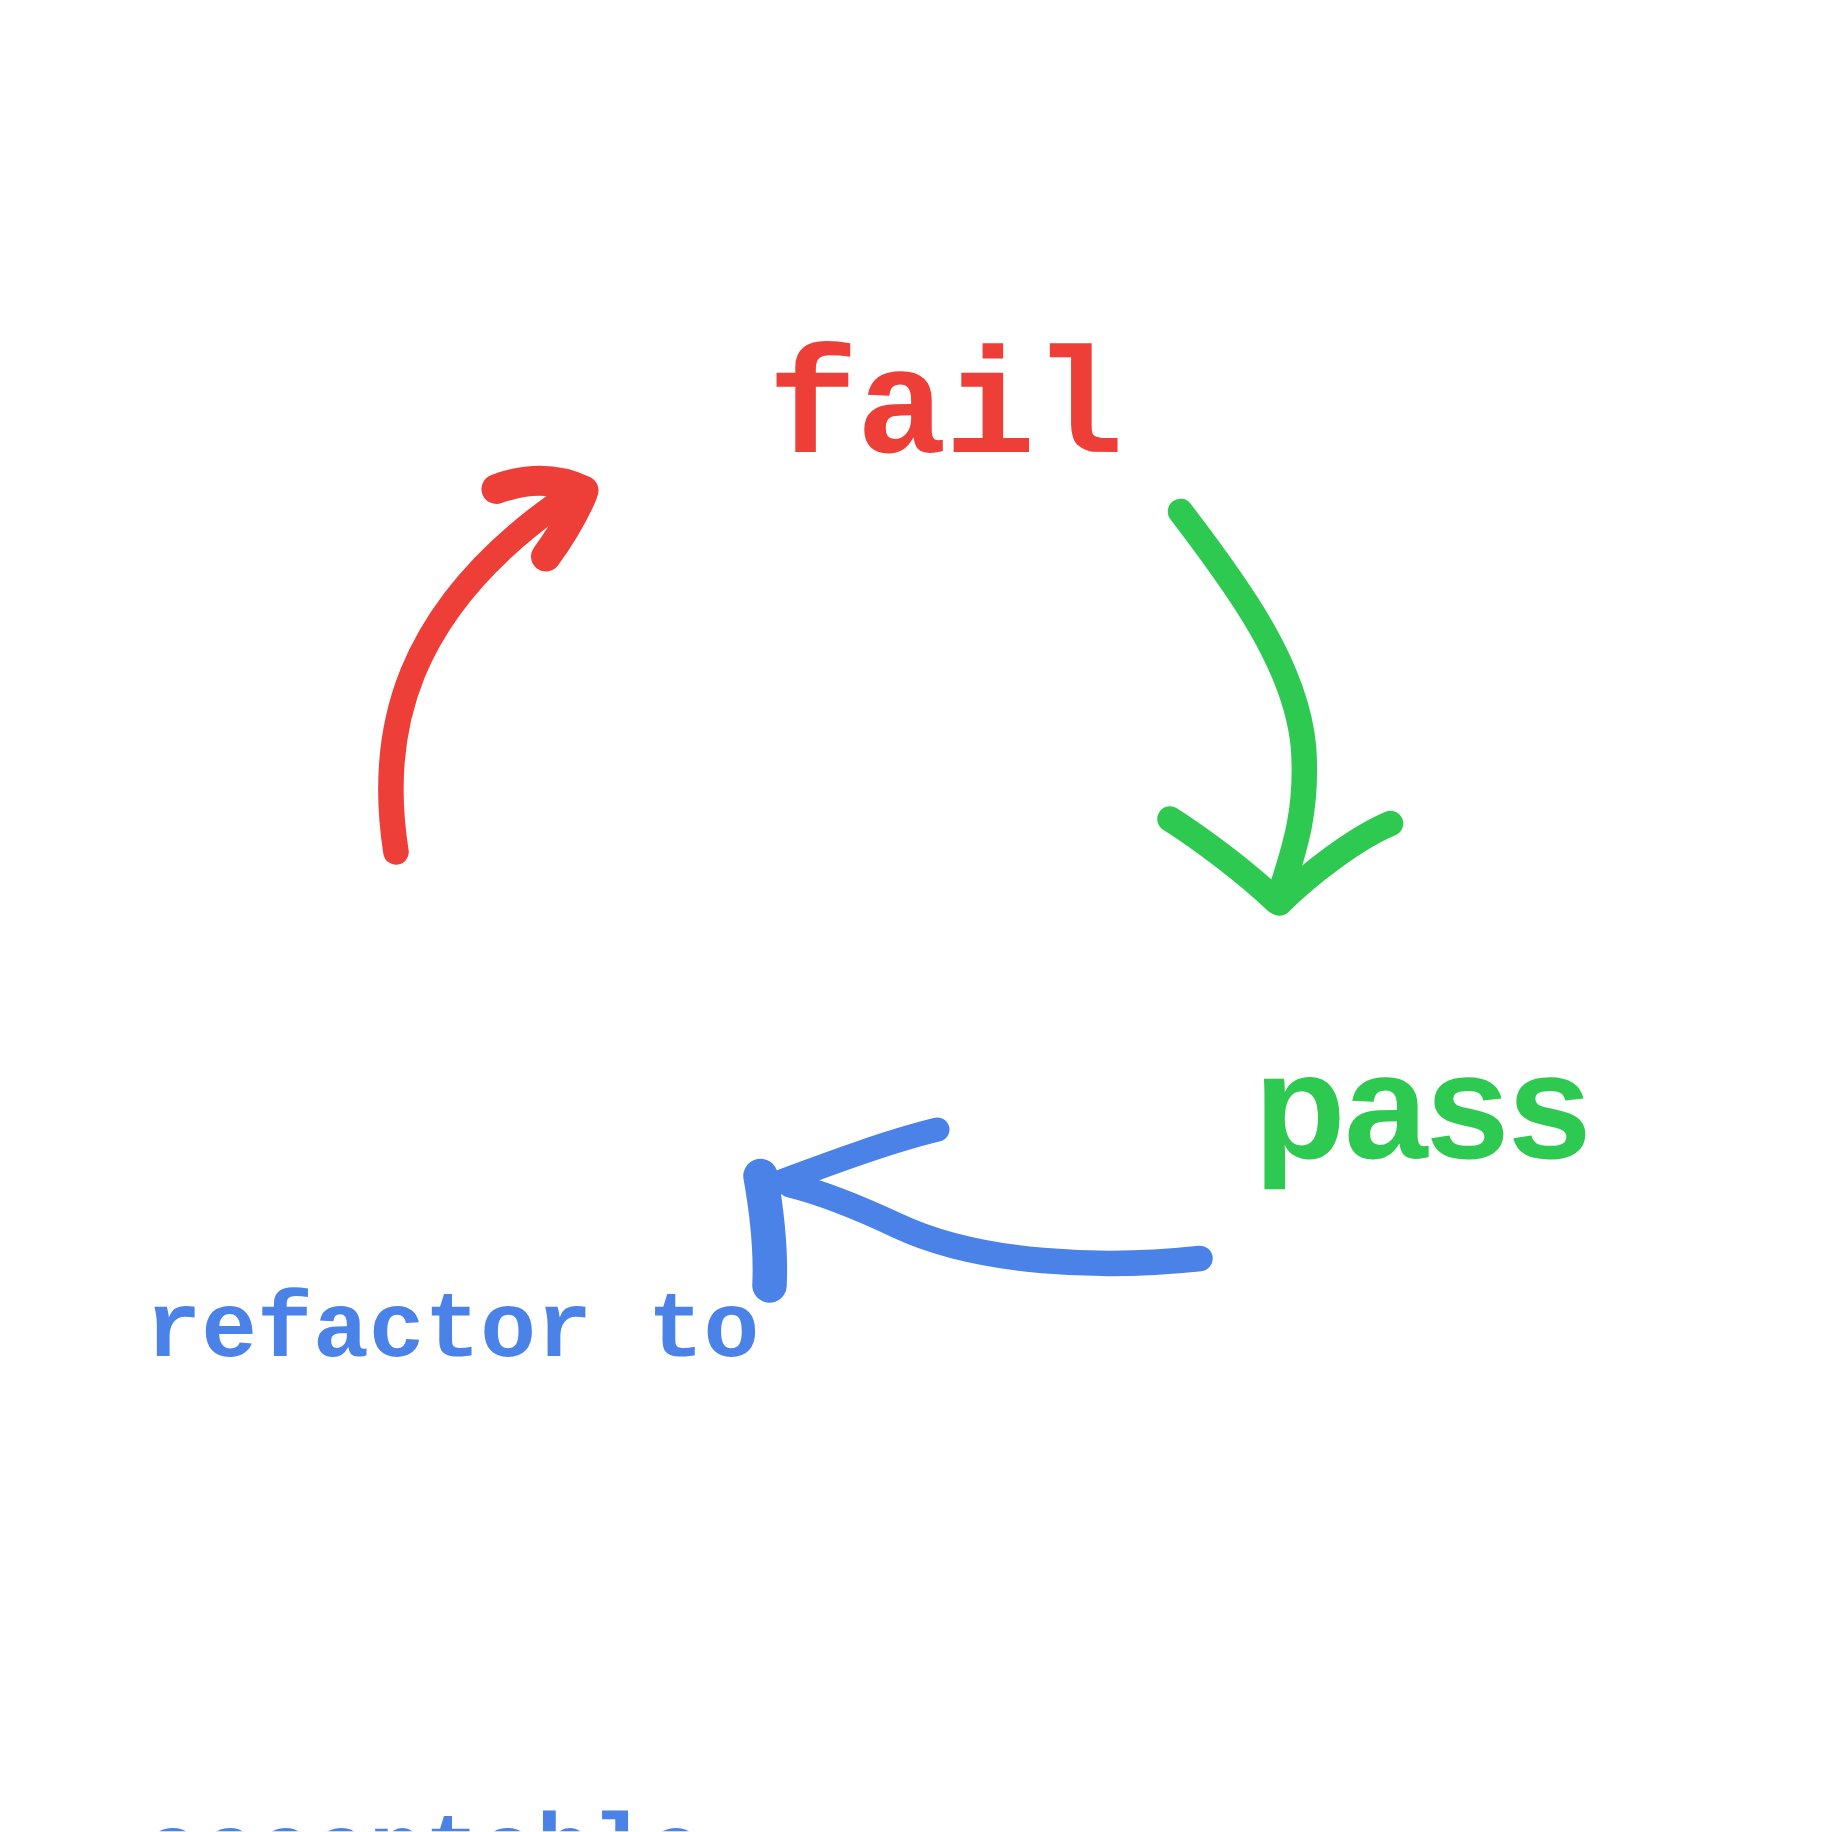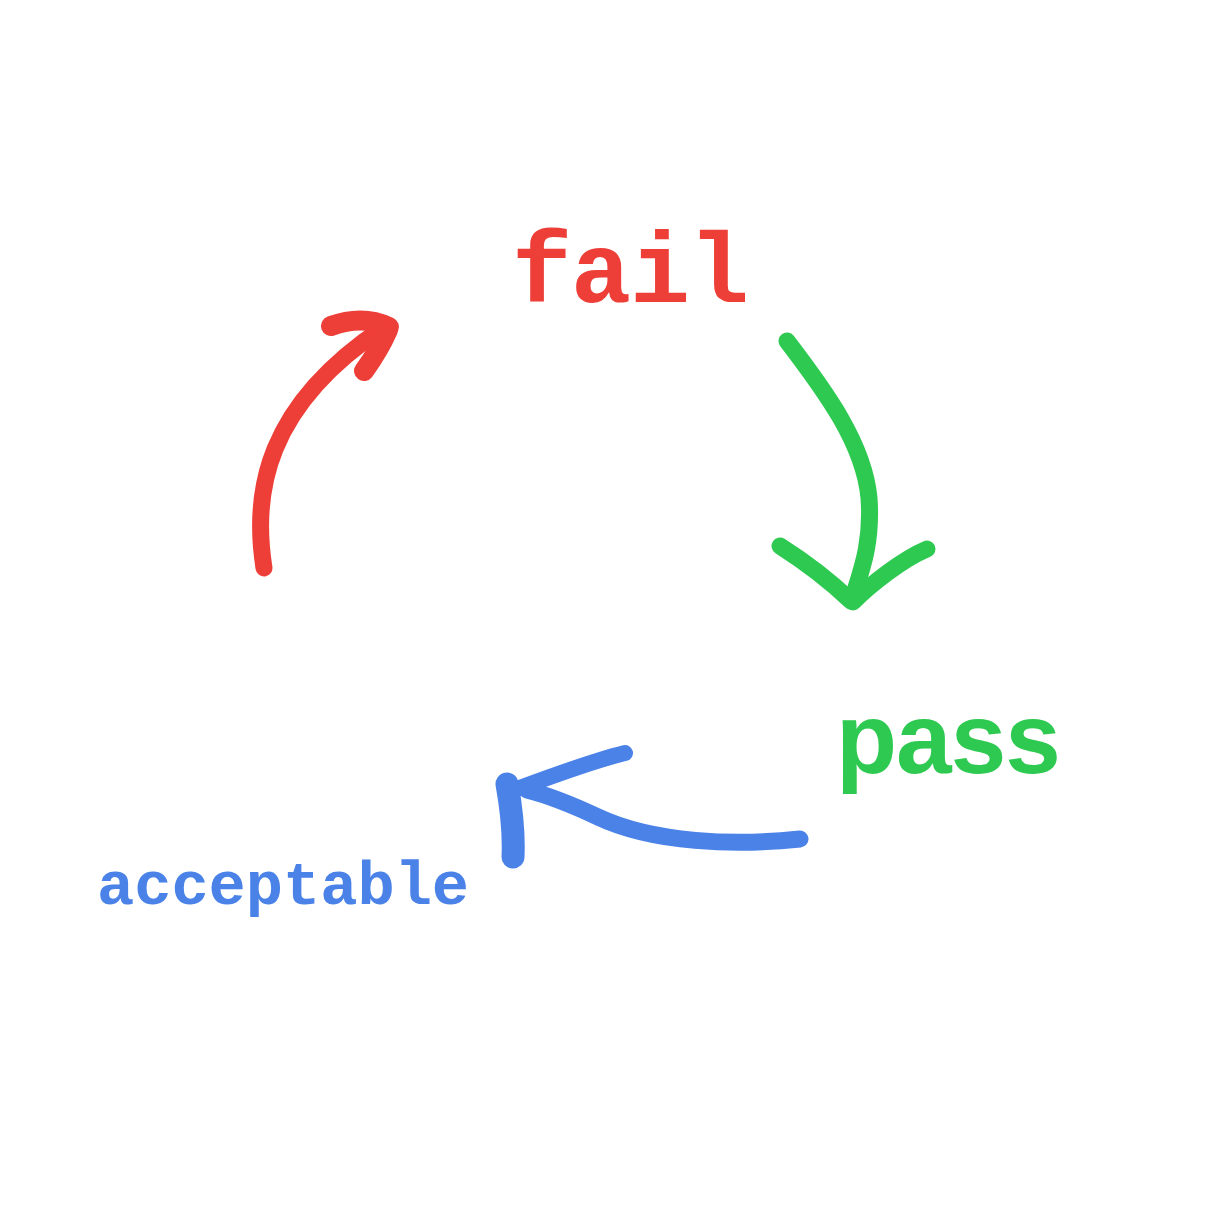--- a/index.html
+++ b/index.html
@@ -79,17 +79,18 @@
       <path stroke-width="16" d="M 517,789 C 552,776 592,761 625,753" stroke="#4A82E8"></path>
       <path stroke-width="23" d="M 507,784 C 512,812 514,836 513,857" stroke="#4A82E8"></path>
     </g>
   </svg>
 
   <div class="label label-fail" style="color: rgb(238, 62, 56);">fail</div>
 
   <div class="label label-pass" style="color: rgb(46, 201, 81);">pass</div>
 
   <div class="label label-refactor" style="color: rgb(74, 130, 232);">
+    <div>refactor to</div>
     <div>acceptable</div>
     
   </div>
 
 </div>
 
 </body></html>

